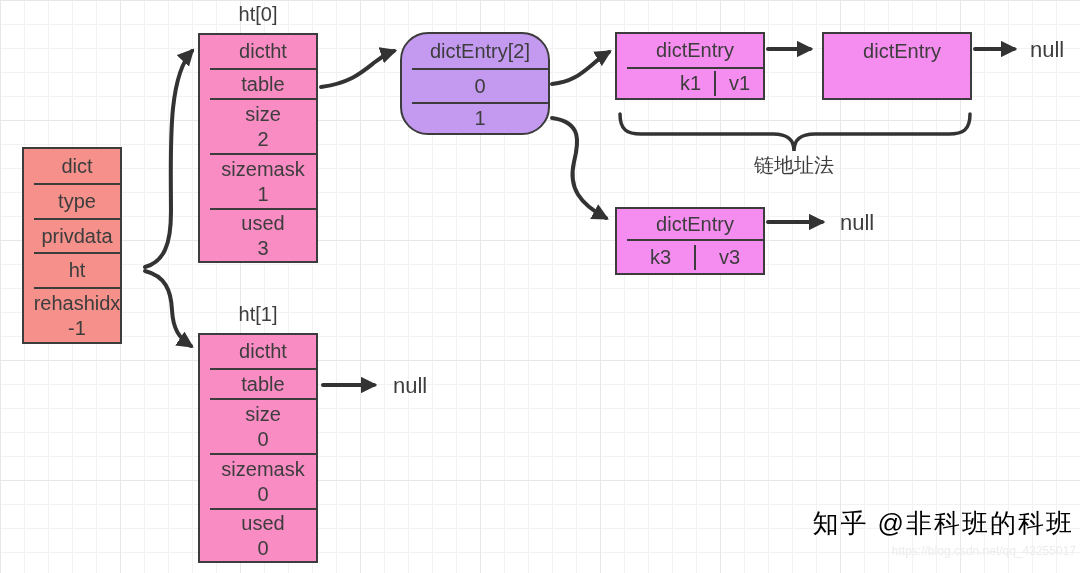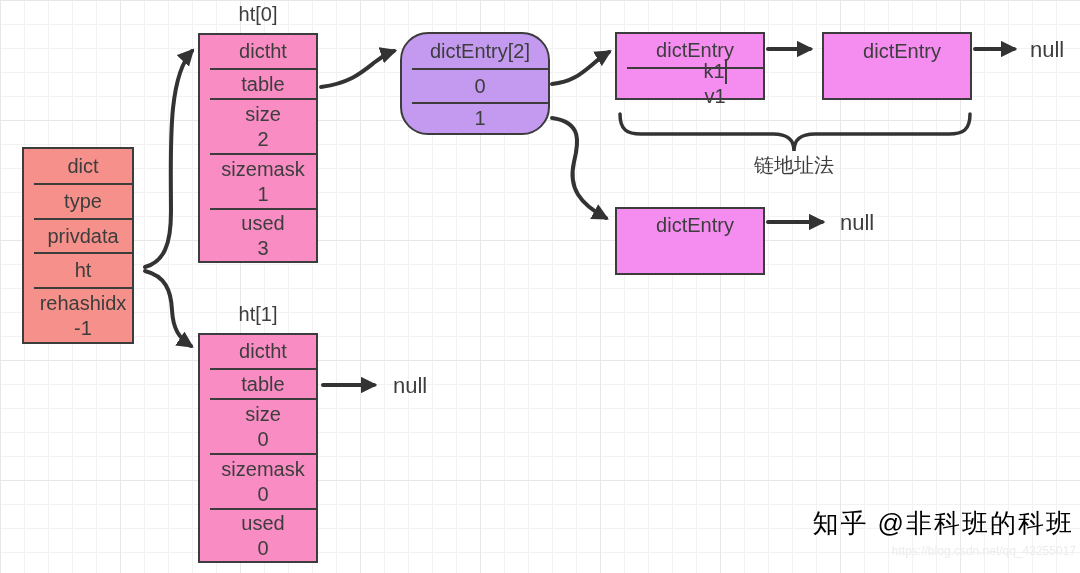--- a/index.html
+++ b/index.html
@@ -39,21 +39,21 @@
   .arrow-path{stroke:var(--arrow);stroke-width:4;fill:none;stroke-linecap:round;}
   .brace-path{stroke:var(--arrow);stroke-width:3.5;fill:none;stroke-linecap:round;}
   #arrowhead path{fill:var(--arrow);}
   .wm1{position:absolute;right:6px;top:506px;font-size:26px;font-weight:normal;
        letter-spacing:2px;color:#000000;text-shadow:1px 1px 0 #ffffff;}
   .wm2{position:absolute;right:4px;top:544px;font-size:12px;color:#ececec;}
 </style>
 </head>
 <body>
 
-<div class="box dict-fill" style="left:22px;top:147px;width:112px;height:197px;">
+<div class="box dict-fill" style="left:22px;top:147px;width:100px;height:197px;">
   <div class="row" style="height:36px;">
       <span>dict</span>
     </div>
   <div class="row" style="height:35px;">
       <span>type</span>
     </div>
   <div class="row" style="height:34px;">
       <span>privdata</span>
     </div>
   <div class="row" style="height:35px;">
@@ -118,36 +118,40 @@
     </div>
   <div class="row" style="height:29px;">
       <span>1</span>
     </div>
 </div>
 
 <div class="box entry-fill" style="left:615px;top:32px;width:150px;height:68px;">
   <div class="row" style="height:35px;">
       <span>dictEntry</span>
     </div>
-  <div class="row cells" style="height:29px;flex-direction:column;padding-left:40px;">
+  <div class="row cells" style="height:29px;flex-direction:row;padding-left:40px;">
     <div class="cell">k1</div>
     <div class="cell">v1</div>
   </div>
 </div>
 
 <div class="box entry-fill" style="left:822px;top:32px;width:150px;height:68px;">
   <div class="row" style="height:35px;">
       <span>dictEntry</span>
     </div>
 </div>
 
 <div class="box entry-fill" style="left:615px;top:207px;width:150px;height:68px;">
   <div class="row" style="height:32px;">
       <span>dictEntry</span>
     </div>
+  <div class="row cells" style="height:32px;flex-direction:row;">
+    <div class="cell">k3</div>
+    <div class="cell">v3</div>
+  </div>
 </div>
 
 <div class="null-label" style="left:1030px;top:37px;">null</div>
 <div class="null-label" style="left:840px;top:210px;">null</div>
 <div class="null-label" style="left:393px;top:373px;">null</div>
 
 <div class="chain-label">链地址法</div>
 
 <svg class="overlay" width="1080" height="573" viewBox="0 0 1080 573">
   <defs>

